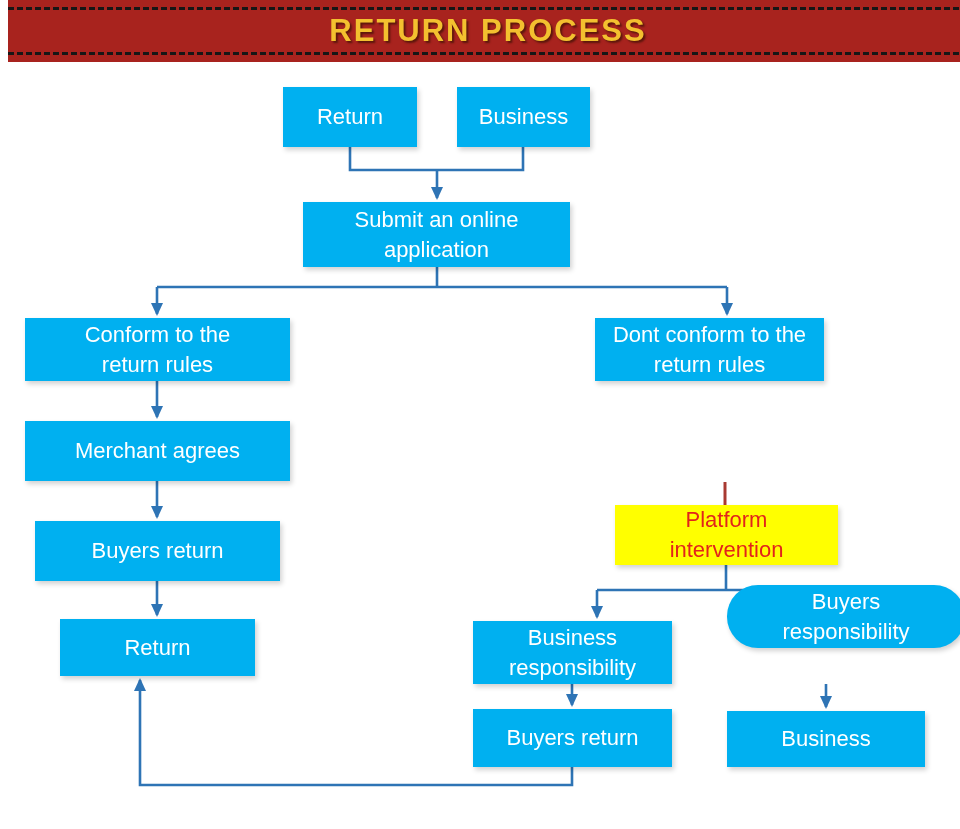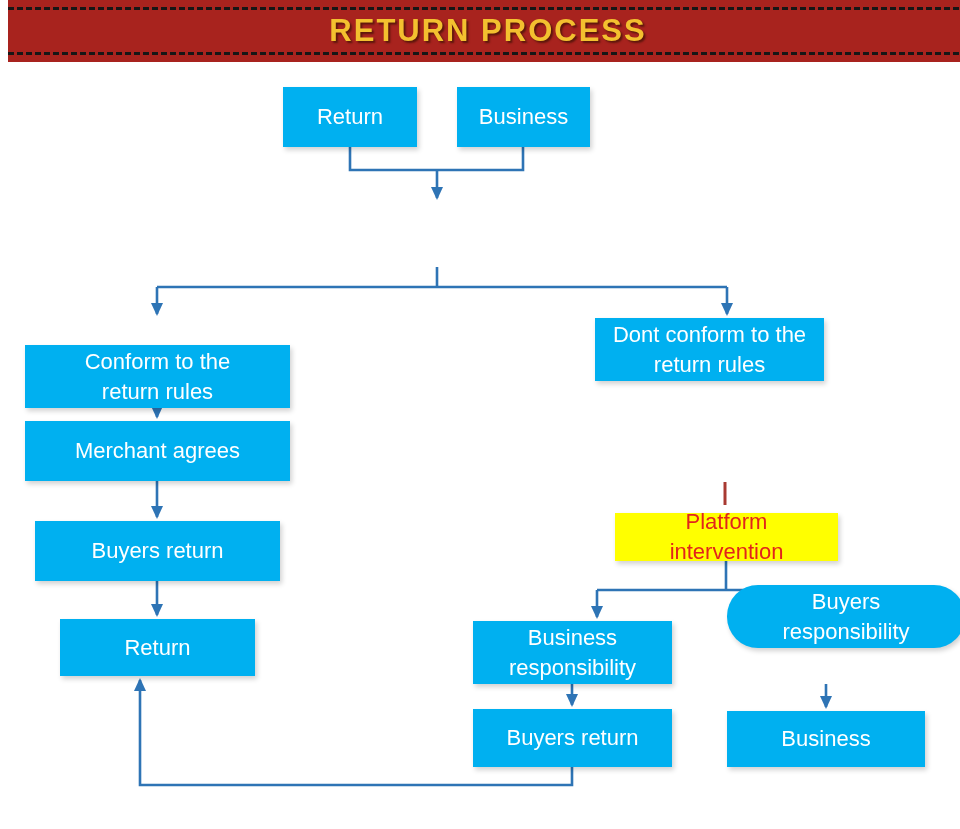--- a/index.html
+++ b/index.html
@@ -25,25 +25,25 @@
     position:absolute; background:#00b0f0; color:#ffffff;
     display:flex; align-items:center; justify-content:center; text-align:center;
     font-size:22px; line-height:1.35; white-space:pre-line;
     box-shadow:2px 3px 5px rgba(0,0,0,0.18);
   }
   .node.highlight { background:#ffff00; color:#e2241b; }
   
   .n-return              { left:283px; top:87px;  width:134px; height:60px; }
   .n-exchanges           { left:457px; top:87px;  width:133px; height:60px; }
   .n-submit              { left:303px; top:202px; width:267px; height:65px; }
-  .n-conform             { left:25px;  top:318px; width:265px; height:63px;margin-top:27px; }
+  .n-conform             { left:25px;  top:318px; width:265px; height:63px; }
   .n-dont-conform        { left:595px; top:318px; width:229px; height:63px; }
   .n-merchant-agrees     { left:25px;  top:421px; width:265px; height:60px;text-align:right; }
   .n-merchant-dont       { left:593px; top:422px; width:265px; height:60px; }
-  .n-platform            { left:615px; top:505px; width:223px; height:48px;margin-top:8px; }
+  .n-platform            { left:615px; top:505px; width:223px; height:60px; }
   .n-buyers-return-left  { left:35px;  top:521px; width:245px; height:60px; }
   .n-success             { left:60px;  top:619px; width:195px; height:57px; }
   .n-business            { left:473px; top:621px; width:199px; height:63px; }
   .n-buyers-resp         { left:727px; top:585px; width:238px; height:63px;border-radius:31px; }
   .n-buyers-return-right { left:473px; top:709px; width:199px; height:58px; }
   .n-failure             { left:727px; top:711px; width:198px; height:56px; }
   
   svg.connectors { position:absolute; top:0; left:0; pointer-events:none; }
   .line { fill:none; stroke:#2e74b5; stroke-width:2.6; }
   .line.red { stroke:#a83a32; stroke-width:3; }
@@ -79,20 +79,22 @@
     <path class="line" d="M597,590 L845,590"></path>
     <path class="line" d="M597,590 L597,617" marker-end="url(#arrow)"></path>
     <path class="line" d="M845,590 L845,617" marker-end="url(#arrow)"></path>
     <path class="line" d="M572,684 L572,705" marker-end="url(#arrow)"></path>
     <path class="line" d="M826,684 L826,707" marker-end="url(#arrow)"></path>
     <path class="line" d="M572,767 L572,785 L140,785 L140,680" marker-end="url(#arrow)"></path>
   </svg>
 
   <div class="node n-return">Return</div>
   <div class="node n-exchanges">Business</div>
+  <div class="node n-submit">Submit an online
+application</div>
   <div class="node n-conform">Conform to the
 return rules</div>
   <div class="node n-dont-conform">Dont conform to the
 return rules</div>
   <div class="node n-merchant-agrees">Merchant agrees</div>
   <div class="node highlight n-platform">Platform
 intervention</div>
   <div class="node n-buyers-return-left">Buyers return</div>
   <div class="node n-success">Return</div>
   <div class="node n-business">Business

